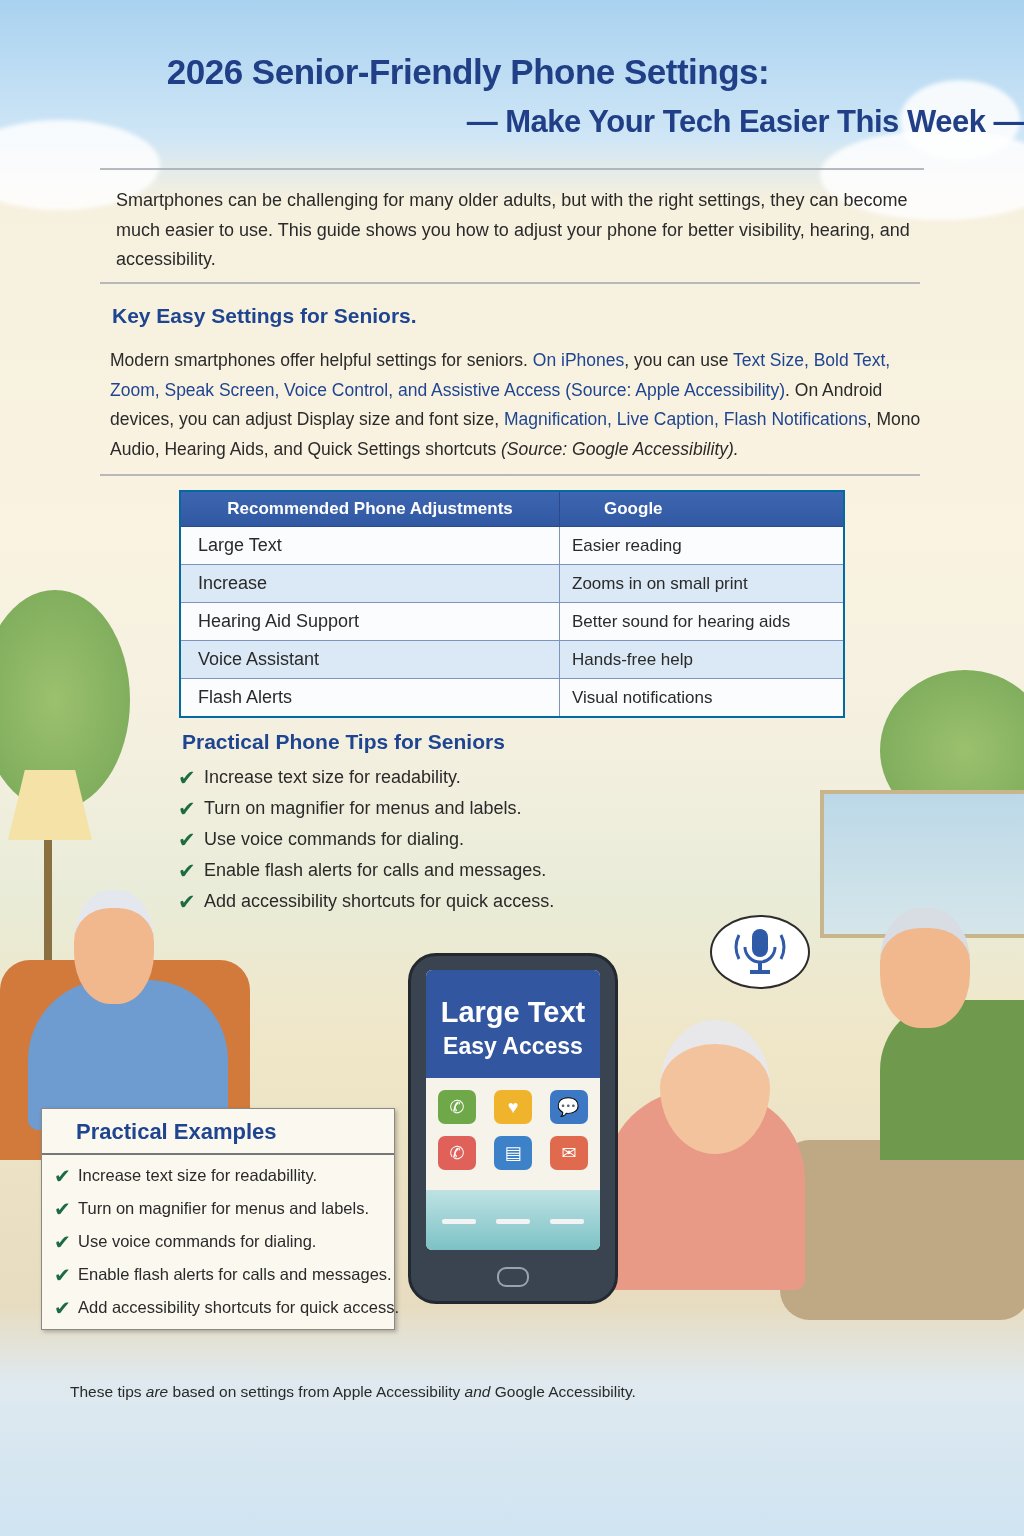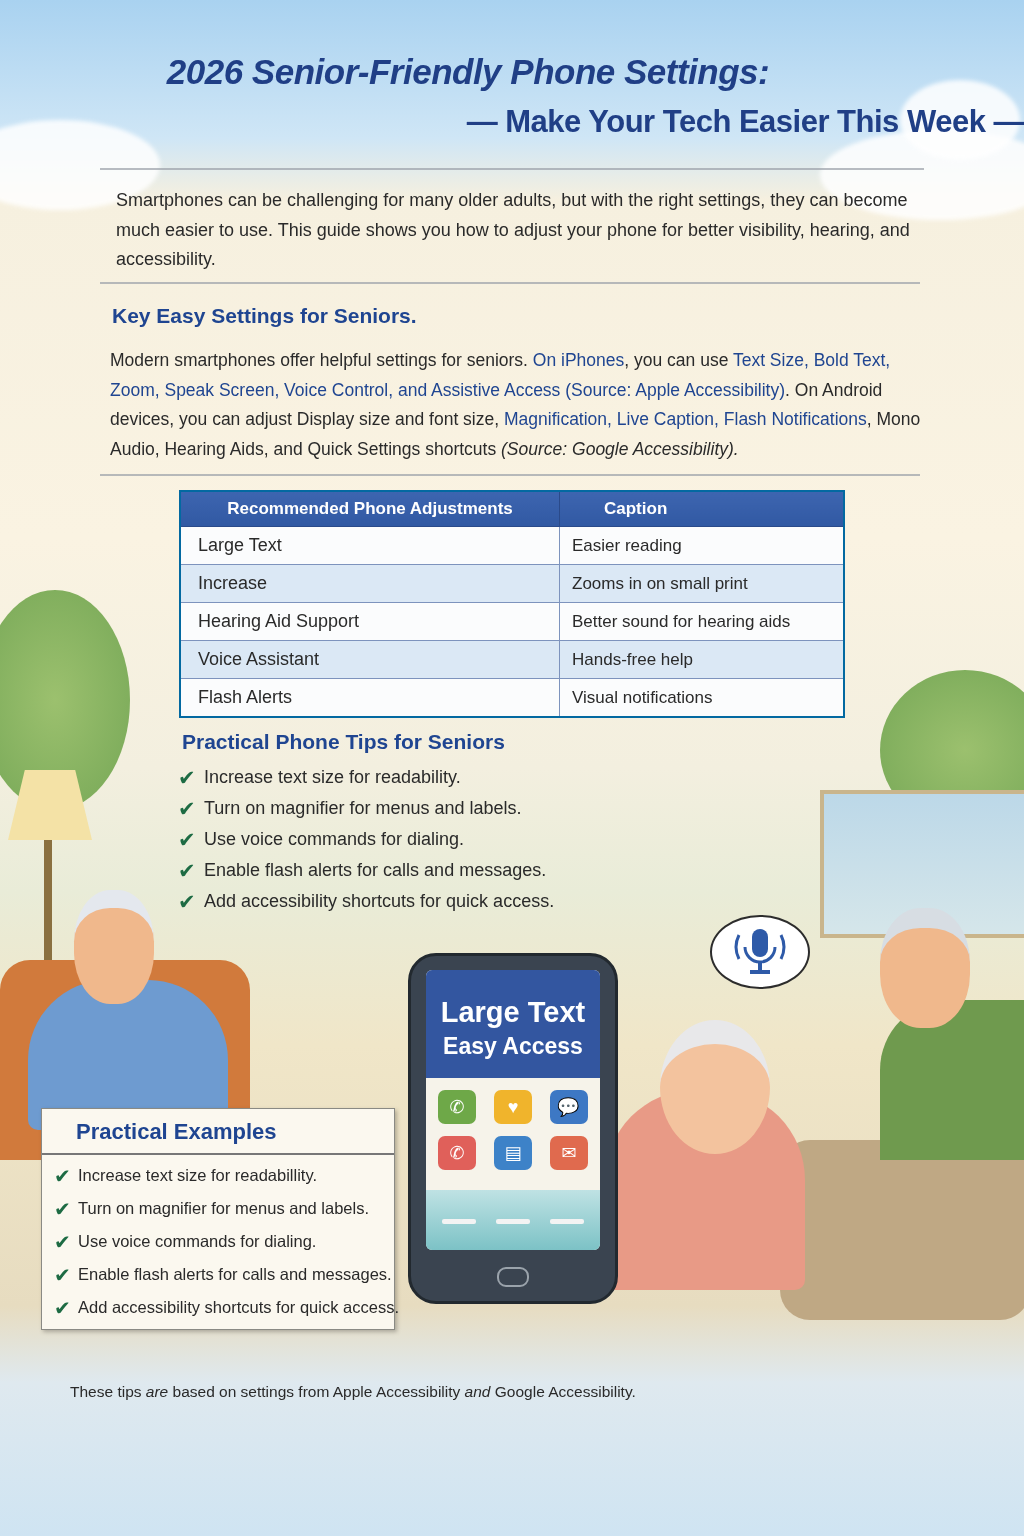--- a/index.html
+++ b/index.html
@@ -1,21 +1,21 @@
 <!DOCTYPE html>
 <html><head>
 <meta charset="utf-8">
 <style>
   html,body{margin:0;padding:0;}
   body{width:1024px;height:1536px;position:relative;overflow:hidden;
     font-family:"Liberation Sans","DejaVu Sans",sans-serif;color:#2a2a2a;
     background:linear-gradient(180deg,#a9d2f0 0%,#cfe6f6 9%,#f6f0df 13%,#faf3e2 35%,#f3efdf 50%,#e9ecd8 58%,#f0e6c8 68%,#e7dcc0 85%,#dfe9ef 90%,#cfe4f2 100%);}
   .cloud{position:absolute;background:#fff;border-radius:50%;opacity:.85;filter:blur(2px);}
   .abs{position:absolute;}
-  .title{left:0;width:936px;top:52px;text-align:center;color:#203f86;font-weight:bold;font-size:35px;letter-spacing:-0.5px;font-style:italic;}
+  .title{left:0;width:936px;top:52px;text-align:center;color:#203f86;font-weight:bold;font-size:35px;letter-spacing:-0.5px;}
   .subtitle{left:0;width:1024px;top:104px;text-align:right;color:#203f86;font-weight:bold;font-size:31px;letter-spacing:-0.5px;}
   .rule{height:2px;background:#9aa0a8;opacity:.7;}
   .intro{left:116px;top:186px;width:810px;font-size:18px;line-height:29.5px;color:#2a2a2a;}
   .h2{color:#1f4591;font-weight:bold;font-size:21px;}
   .body2{left:110px;top:346px;width:830px;font-size:17.5px;line-height:29.5px;}
   .blue{color:#1f4591;}
   .ital{font-style:italic;}
   table.adj{position:absolute;left:179px;top:490px;width:666px;border-collapse:collapse;font-size:18px;
     border:2px solid #0369a1;}
   table.adj th{background:linear-gradient(#3d65b0,#3159a3);color:#fff;font-weight:bold;font-size:17px;height:32px;
@@ -69,21 +69,21 @@
 <div class="abs h2" style="left:112px;top:304px;">Key Easy Settings for Seniors.</div>
 <div class="abs body2">
   <span>Modern smartphones offer helpful settings for seniors. </span><span class="blue">On iPhones</span><span>, you can use </span><span class="blue">Text Size, Bold Text, Zoom, Speak Screen, Voice Control, and Assistive Access (Source: Apple Accessibility)</span><span>. On Android devices, you can adjust Display size and font size, </span><span class="blue">Magnification, Live Caption, Flash Notifications</span><span>, Mono Audio, Hearing Aids, and Quick Settings shortcuts </span><span class="ital">(Source: Google Accessibility).</span>
 </div>
 <div class="abs rule" style="left:100px;top:474px;width:820px;"></div>
 
 <table class="adj">
   <thead>
     <tr>
       <th class="c1">Recommended Phone Adjustments</th>
-      <th class="c2">Caption</th>
+      <th class="c2">Google</th>
     </tr>
   </thead>
   <tbody>
     <tr class="odd">
         <td>Large Text</td>
         <td class="c2">Easier reading</td>
       </tr>
     <tr class="even">
         <td>Increase</td>
         <td class="c2">Zooms in on small print</td>

